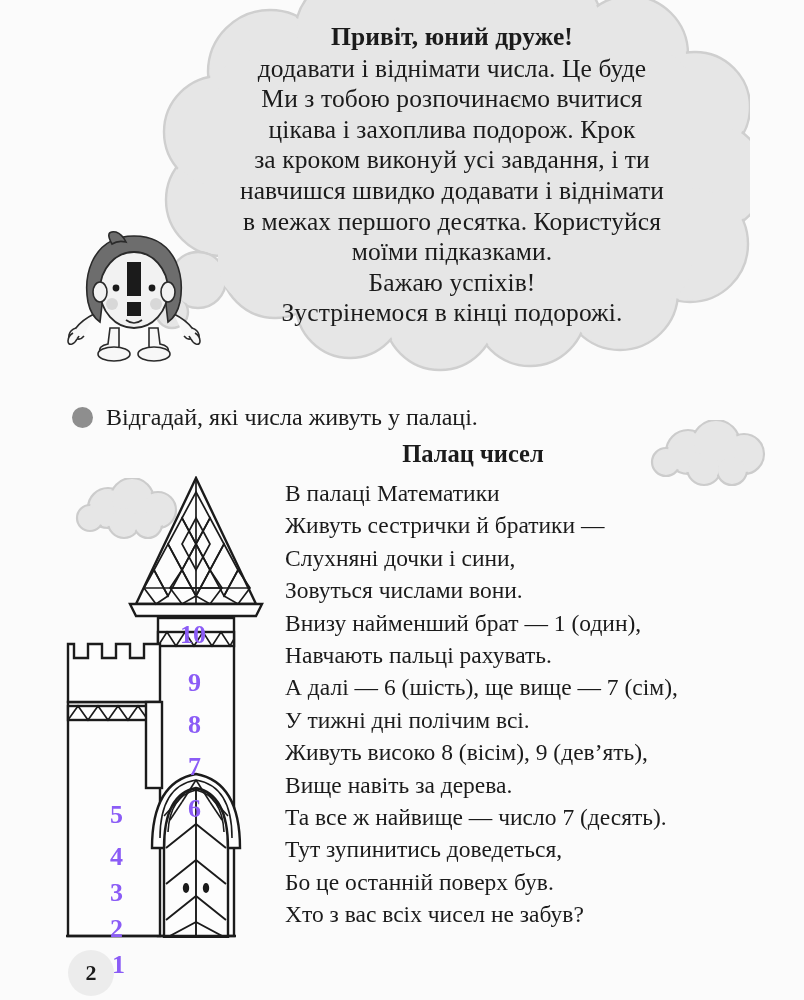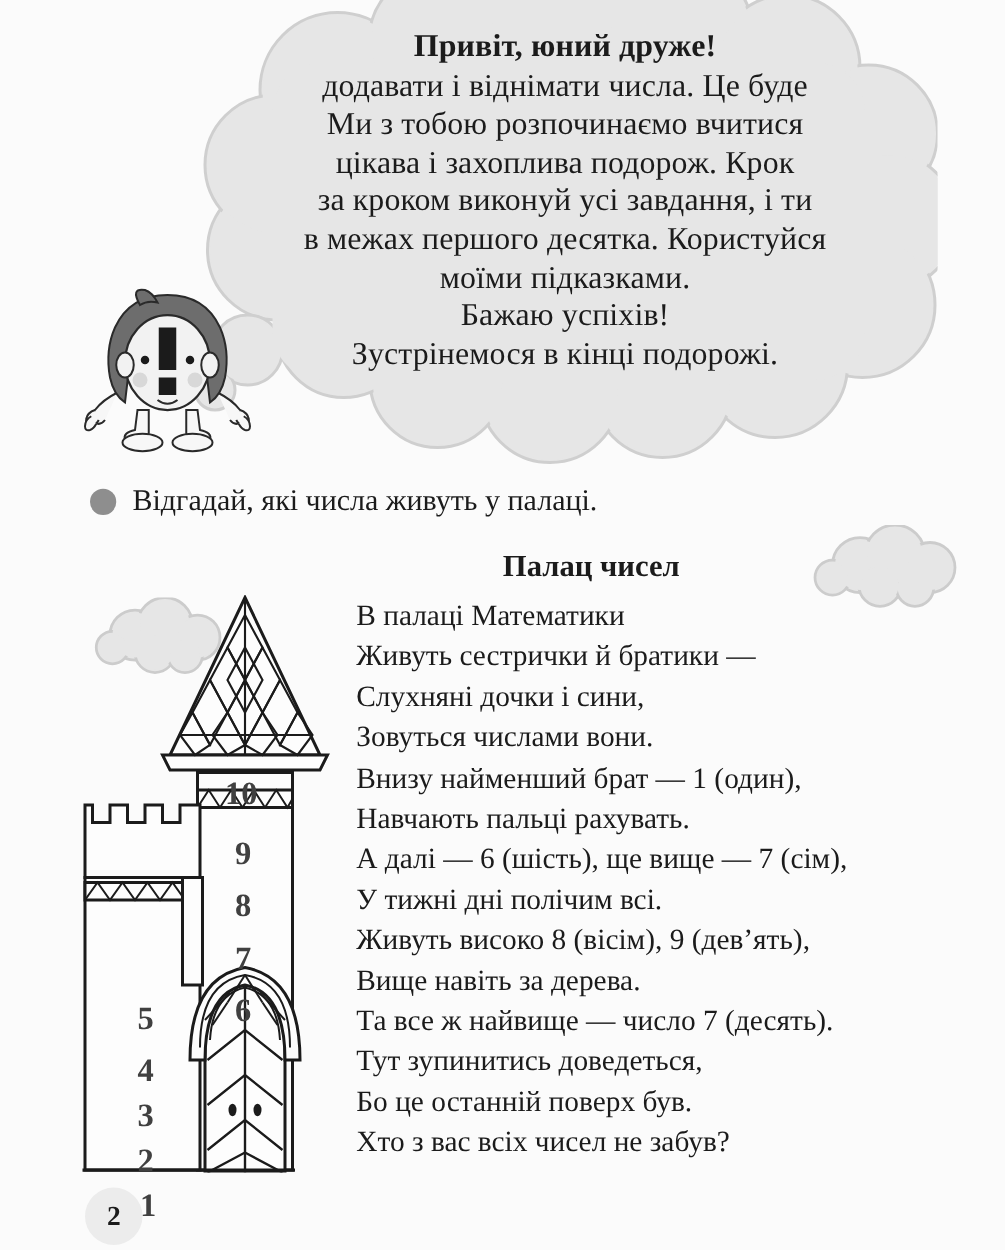--- a/index.html
+++ b/index.html
@@ -66,21 +66,21 @@
     left: 64px;
     top: 228px;
     width: 140px;
     height: 135px;
   }
 
   
   .task-row {
     position: absolute;
     left: 72px;
-    top: 387px;
+    top: 403px;
     display: flex;
     align-items: center;
     gap: 13px;
   }
   .bullet-dot {
     width: 21px;
     height: 21px;
     border-radius: 50%;
     background: #8e8e8e;
     flex: none;
@@ -126,21 +126,21 @@
     left: 60px;
     top: 476px;
     width: 230px;
     height: 462px;
   }
   .castle-num {
     position: absolute;
     font-family: "Liberation Serif", "DejaVu Serif", serif;
     font-weight: bold;
     font-size: 26px;
-    color: #404040;
+    color: #8b5cf6;
     line-height: 1;
   }
 
   
   .page-number {
     position: absolute;
     left: 68px;
     top: 950px;
     width: 46px;
     height: 46px;
@@ -205,20 +205,21 @@
         <rect x="68" y="58" width="474" height="254" rx="40"></rect>
       </g>
     </svg>
 
     <div class="bubble-text">
       <span class="greeting bline">Привіт, юний друже!</span>
       <span class="bline">додавати і віднімати числа. Це буде</span>
       <span class="bline">Ми з тобою розпочинаємо вчитися</span>
       <span class="bline">цікава і захоплива подорож. Крок</span>
       <span class="bline">за кроком виконуй усі завдання, і ти</span>
+      <span class="bline">навчишся швидко додавати і віднімати</span>
       <span class="bline">в межах першого десятка. Користуйся</span>
       <span class="bline">моїми підказками.</span>
       <span class="bline">Бажаю успіхів!</span>
       <span class="bline">Зустрінемося в кінці подорожі.</span>
     </div>
   </div>
 
   <svg class="mascot" viewBox="0 0 140 135">
 
     <g fill="#f7f7f7" stroke="#2a2a2a" stroke-width="1.6">

